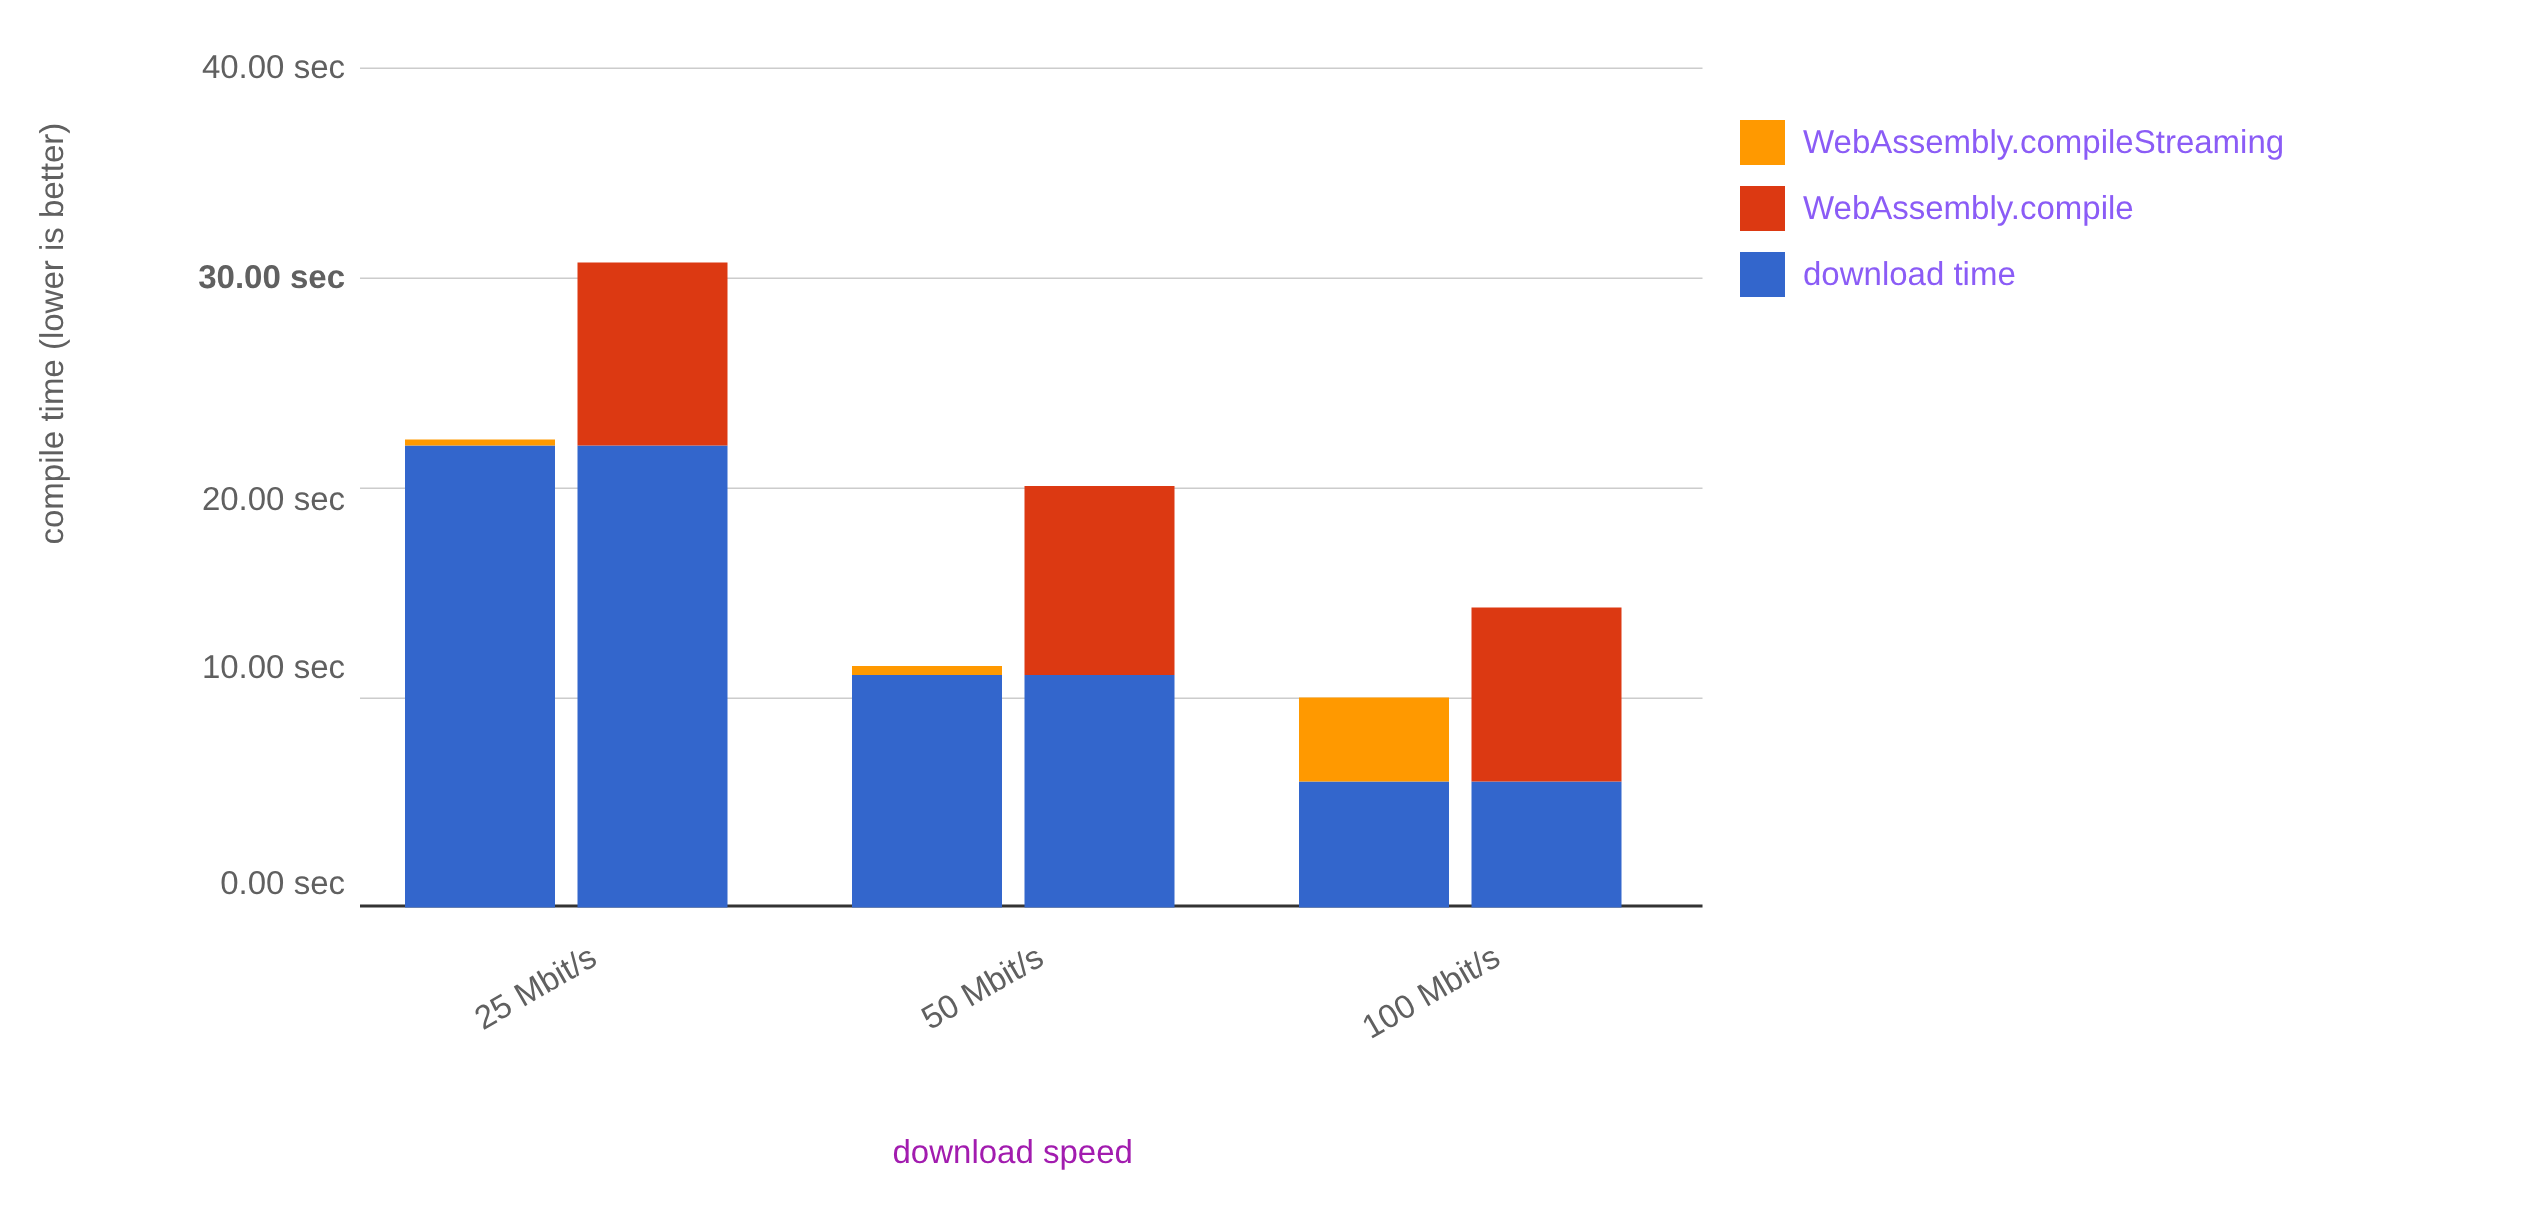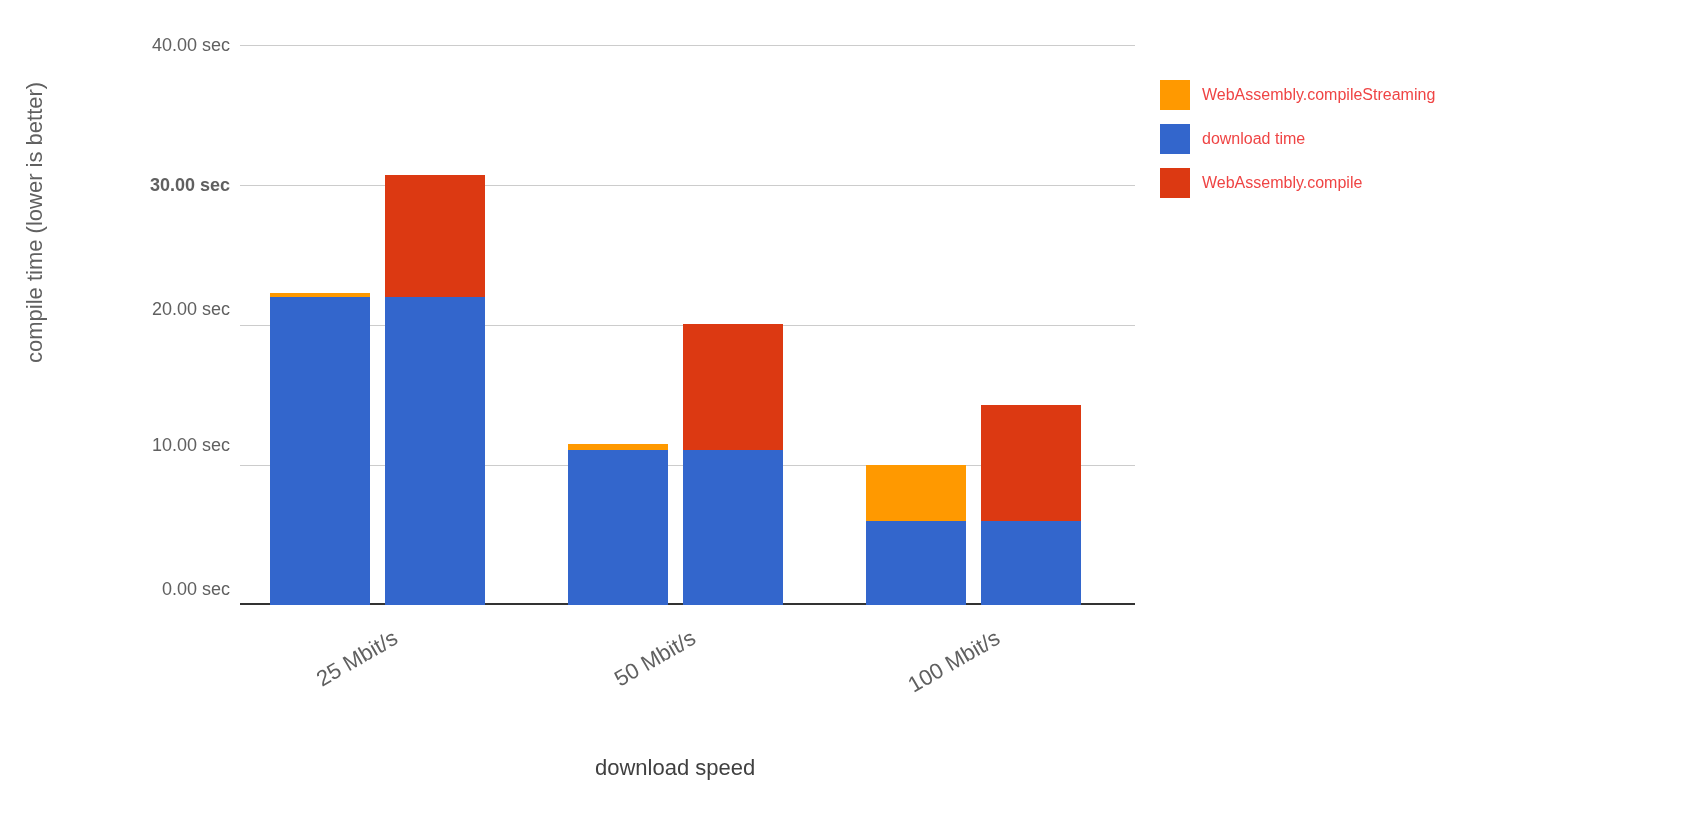--- a/index.html
+++ b/index.html
@@ -29,21 +29,21 @@
       transform-origin: left center;
       font-size: 22px;
       color: #606060;
       white-space: nowrap;
     }
     .x-axis-label {
       position: absolute;
       left: 555px;
       top: 735px;
       font-size: 22px;
-      color: #404040;
+      color: #a21caf;
     }
     .plot-area {
       position: absolute;
       left: 200px;
       top: 25px;
       width: 895px;
       height: 560px;
     }
     .gridline {
       position: absolute;
@@ -56,21 +56,21 @@
       position: absolute;
       left: 0;
       bottom: 0;
       width: 895px;
       height: 2px;
       background: #333;
     }
     .y-tick {
       position: absolute;
       right: 905px;
-      font-size: 18px;
+      font-size: 22px;
       color: #606060;
       text-align: right;
       width: 130px;
       transform: translateY(-50%);
     }
     .x-tick {
       position: absolute;
       top: 580px;
       font-size: 22px;
       color: #606060;
@@ -107,43 +107,43 @@
       display: flex;
       align-items: center;
       margin-bottom: 14px;
     }
     .legend-swatch {
       width: 30px;
       height: 30px;
       margin-right: 12px;
     }
     .legend-label {
-      font-size: 16px;
-      color: #ef4444;
+      font-size: 22px;
+      color: #8b5cf6;
     }
   </style>
 </head>
 <body>
 
 <div class="chart-container">
 
   <div class="y-axis-label">compile time (lower is better)</div>
   <div class="x-axis-label">download speed</div>
 
   <div class="plot-area">
 
     <div class="gridline" style="top: 0;"></div>
     <div class="gridline" style="top: 140px;"></div>
     <div class="gridline" style="top: 280px;"></div>
     <div class="gridline" style="top: 420px;"></div>
     <div class="x-axis-line"></div>
 
     <div class="y-tick" style="top: 0;">40.00 sec</div>
     <div class="y-tick" style="top: 140px; font-weight: bold;">30.00 sec</div>
-    <div class="y-tick" style="top: 264px;">20.00 sec</div>
+    <div class="y-tick" style="top: 288px;">20.00 sec</div>
     <div class="y-tick" style="top: 400px;">10.00 sec</div>
     <div class="y-tick" style="top: 544px;">0.00 sec</div>
 
     <div class="bar-group" style="left: 0;">
       <div class="bar" style="left: 30px;">
         <div class="bar-segment seg-download" style="bottom:0; height:308px;"></div>
         <div class="bar-segment seg-streaming" style="bottom:308px; height:4.2px;"></div>
       </div>
       <div class="bar" style="left: 145px;">
         <div class="bar-segment seg-download" style="bottom:0; height:308px;"></div>
@@ -177,22 +177,22 @@
     <div class="x-tick" style="left:650px;">100 Mbit/s</div>
 
   </div>
 
   <div class="legend">
     <div class="legend-item">
       <div class="legend-swatch" style="background:#ff9900;"></div>
       <div class="legend-label">WebAssembly.compileStreaming</div>
     </div>
     <div class="legend-item">
+      <div class="legend-swatch" style="background:#dc3912;"></div>
+      <div class="legend-label">WebAssembly.compile</div>
+    </div>
+    <div class="legend-item">
       <div class="legend-swatch" style="background:#3366cc;"></div>
       <div class="legend-label">download time</div>
-    </div>
-    <div class="legend-item">
-      <div class="legend-swatch" style="background:#dc3912;"></div>
-      <div class="legend-label">WebAssembly.compile</div>
     </div>
   </div>
 
 </div>
 
 </body></html>

